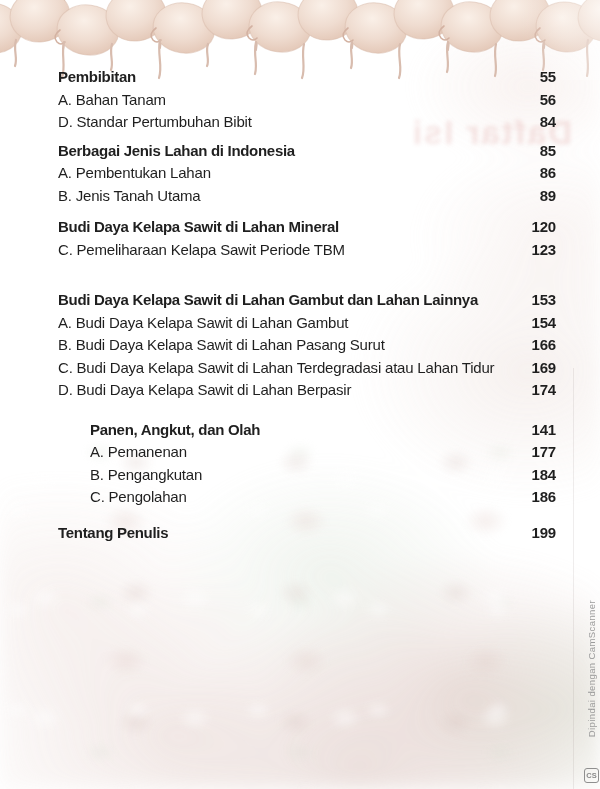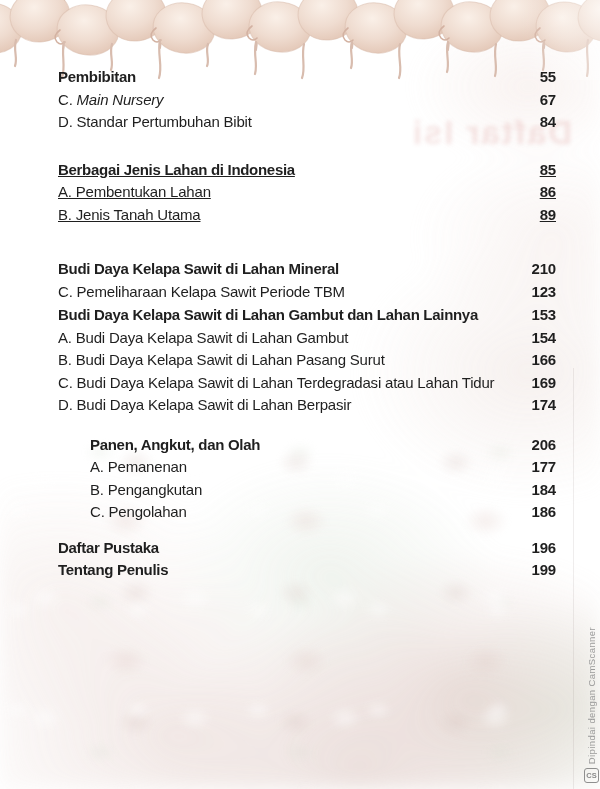--- a/index.html
+++ b/index.html
@@ -43,23 +43,23 @@
     transform:scaleX(-1);pointer-events:none;white-space:nowrap;
   }
   
   .edge-line{
     position:absolute;left:573px;top:368px;bottom:0;width:1px;
     background:rgba(120,110,105,.12);pointer-events:none;
   }
   
   .content{position:absolute;left:58px;right:44px;top:0;padding-top:66px;color:#1f1f1f;}
   .sec{margin-top:0;}
-  .sec.s2{margin-top:25px;text-decoration:underline;}
-  .sec.s3{margin-top:32px;}
-  .sec.s4{margin-top:1px;}
+  .sec.s2{margin-top:6px;}
+  .sec.s3{margin-top:9px;}
+  .sec.s4{margin-top:28px;}
   .sec.s5{margin-top:17px;margin-left:32px;}
   .sec.s6{margin-top:13px;}
   .row{
     display:flex;align-items:flex-end;line-height:22.5px;font-size:15px;
     letter-spacing:-0.2px;white-space:nowrap;
   }
   .lbl{flex:1 1 auto;overflow:hidden;}
   .lbl i{font-style:italic;}
   .pg{flex:0 0 auto;min-width:34px;margin-left:8px;text-align:right;font-weight:700;}
   .hdr .lbl{font-weight:700;letter-spacing:-0.3px;}
@@ -68,21 +68,21 @@
     position:absolute;right:1px;bottom:6px;display:flex;flex-direction:column;
     align-items:center;gap:4px;color:#9b9b9b;
   }
   .scanner-text{
     writing-mode:vertical-rl;transform:rotate(180deg);
     font-size:9.5px;letter-spacing:.4px;
   }
   .scanner-icon{
     width:13px;height:13px;border:1.5px solid #8f8f8f;border-radius:3px;
     display:flex;align-items:center;justify-content:center;
-    font-size:7.5px;font-weight:700;color:#8a8a8a;
+    font-size:7.5px;font-weight:700;color:#8a8a8a;margin-top:27px;
   }
 </style>
 </head>
 <body>
 
 <div class="page">
 
   <div class="tex1"></div>
   <div class="tex2"></div>
   <div class="ghost">Daftar Isi</div>
@@ -155,22 +155,22 @@
   </svg>
 
   <div class="content">
 
     <div class="sec s1">
       <div class="row hdr">
         <span class="lbl"><span>Pembibitan</span></span>
         <span class="pg">55</span>
       </div>
       <div class="row">
-        <span class="lbl"><span>C. </span><i>Main Nursery</i></span>
-        <span class="pg">67</span>
+        <span class="lbl"><span>A. Bahan Tanam</span></span>
+        <span class="pg">56</span>
       </div>
       <div class="row">
         <span class="lbl"><span>D. Standar Pertumbuhan Bibit</span></span>
         <span class="pg">84</span>
       </div>
     </div>
 
     <div class="sec s2">
       <div class="row hdr">
         <span class="lbl"><span>Berbagai Jenis Lahan di Indonesia</span></span>
@@ -182,21 +182,21 @@
       </div>
       <div class="row">
         <span class="lbl"><span>B. Jenis Tanah Utama</span></span>
         <span class="pg">89</span>
       </div>
     </div>
 
     <div class="sec s3">
       <div class="row hdr">
         <span class="lbl"><span>Budi Daya Kelapa Sawit di Lahan Mineral</span></span>
-        <span class="pg">210</span>
+        <span class="pg">120</span>
       </div>
       <div class="row">
         <span class="lbl"><span>C. Pemeliharaan Kelapa Sawit Periode TBM</span></span>
         <span class="pg">123</span>
       </div>
     </div>
 
     <div class="sec s4">
       <div class="row hdr">
         <span class="lbl"><span>Budi Daya Kelapa Sawit di Lahan Gambut dan Lahan Lainnya</span></span>
@@ -216,41 +216,37 @@
       </div>
       <div class="row">
         <span class="lbl"><span>D. Budi Daya Kelapa Sawit di Lahan Berpasir</span></span>
         <span class="pg">174</span>
       </div>
     </div>
 
     <div class="sec s5">
       <div class="row hdr">
         <span class="lbl"><span>Panen, Angkut, dan Olah</span></span>
-        <span class="pg">206</span>
+        <span class="pg">141</span>
       </div>
       <div class="row">
         <span class="lbl"><span>A. Pemanenan</span></span>
         <span class="pg">177</span>
       </div>
       <div class="row">
         <span class="lbl"><span>B. Pengangkutan</span></span>
         <span class="pg">184</span>
       </div>
       <div class="row">
         <span class="lbl"><span>C. Pengolahan</span></span>
         <span class="pg">186</span>
       </div>
     </div>
 
     <div class="sec s6">
-      <div class="row hdr">
-        <span class="lbl"><span>Daftar Pustaka</span></span>
-        <span class="pg">196</span>
-      </div>
       <div class="row hdr">
         <span class="lbl"><span>Tentang Penulis</span></span>
         <span class="pg">199</span>
       </div>
     </div>
 
   </div>
 
   <div class="scanner">
     <span class="scanner-text">Dipindai dengan CamScanner</span>

